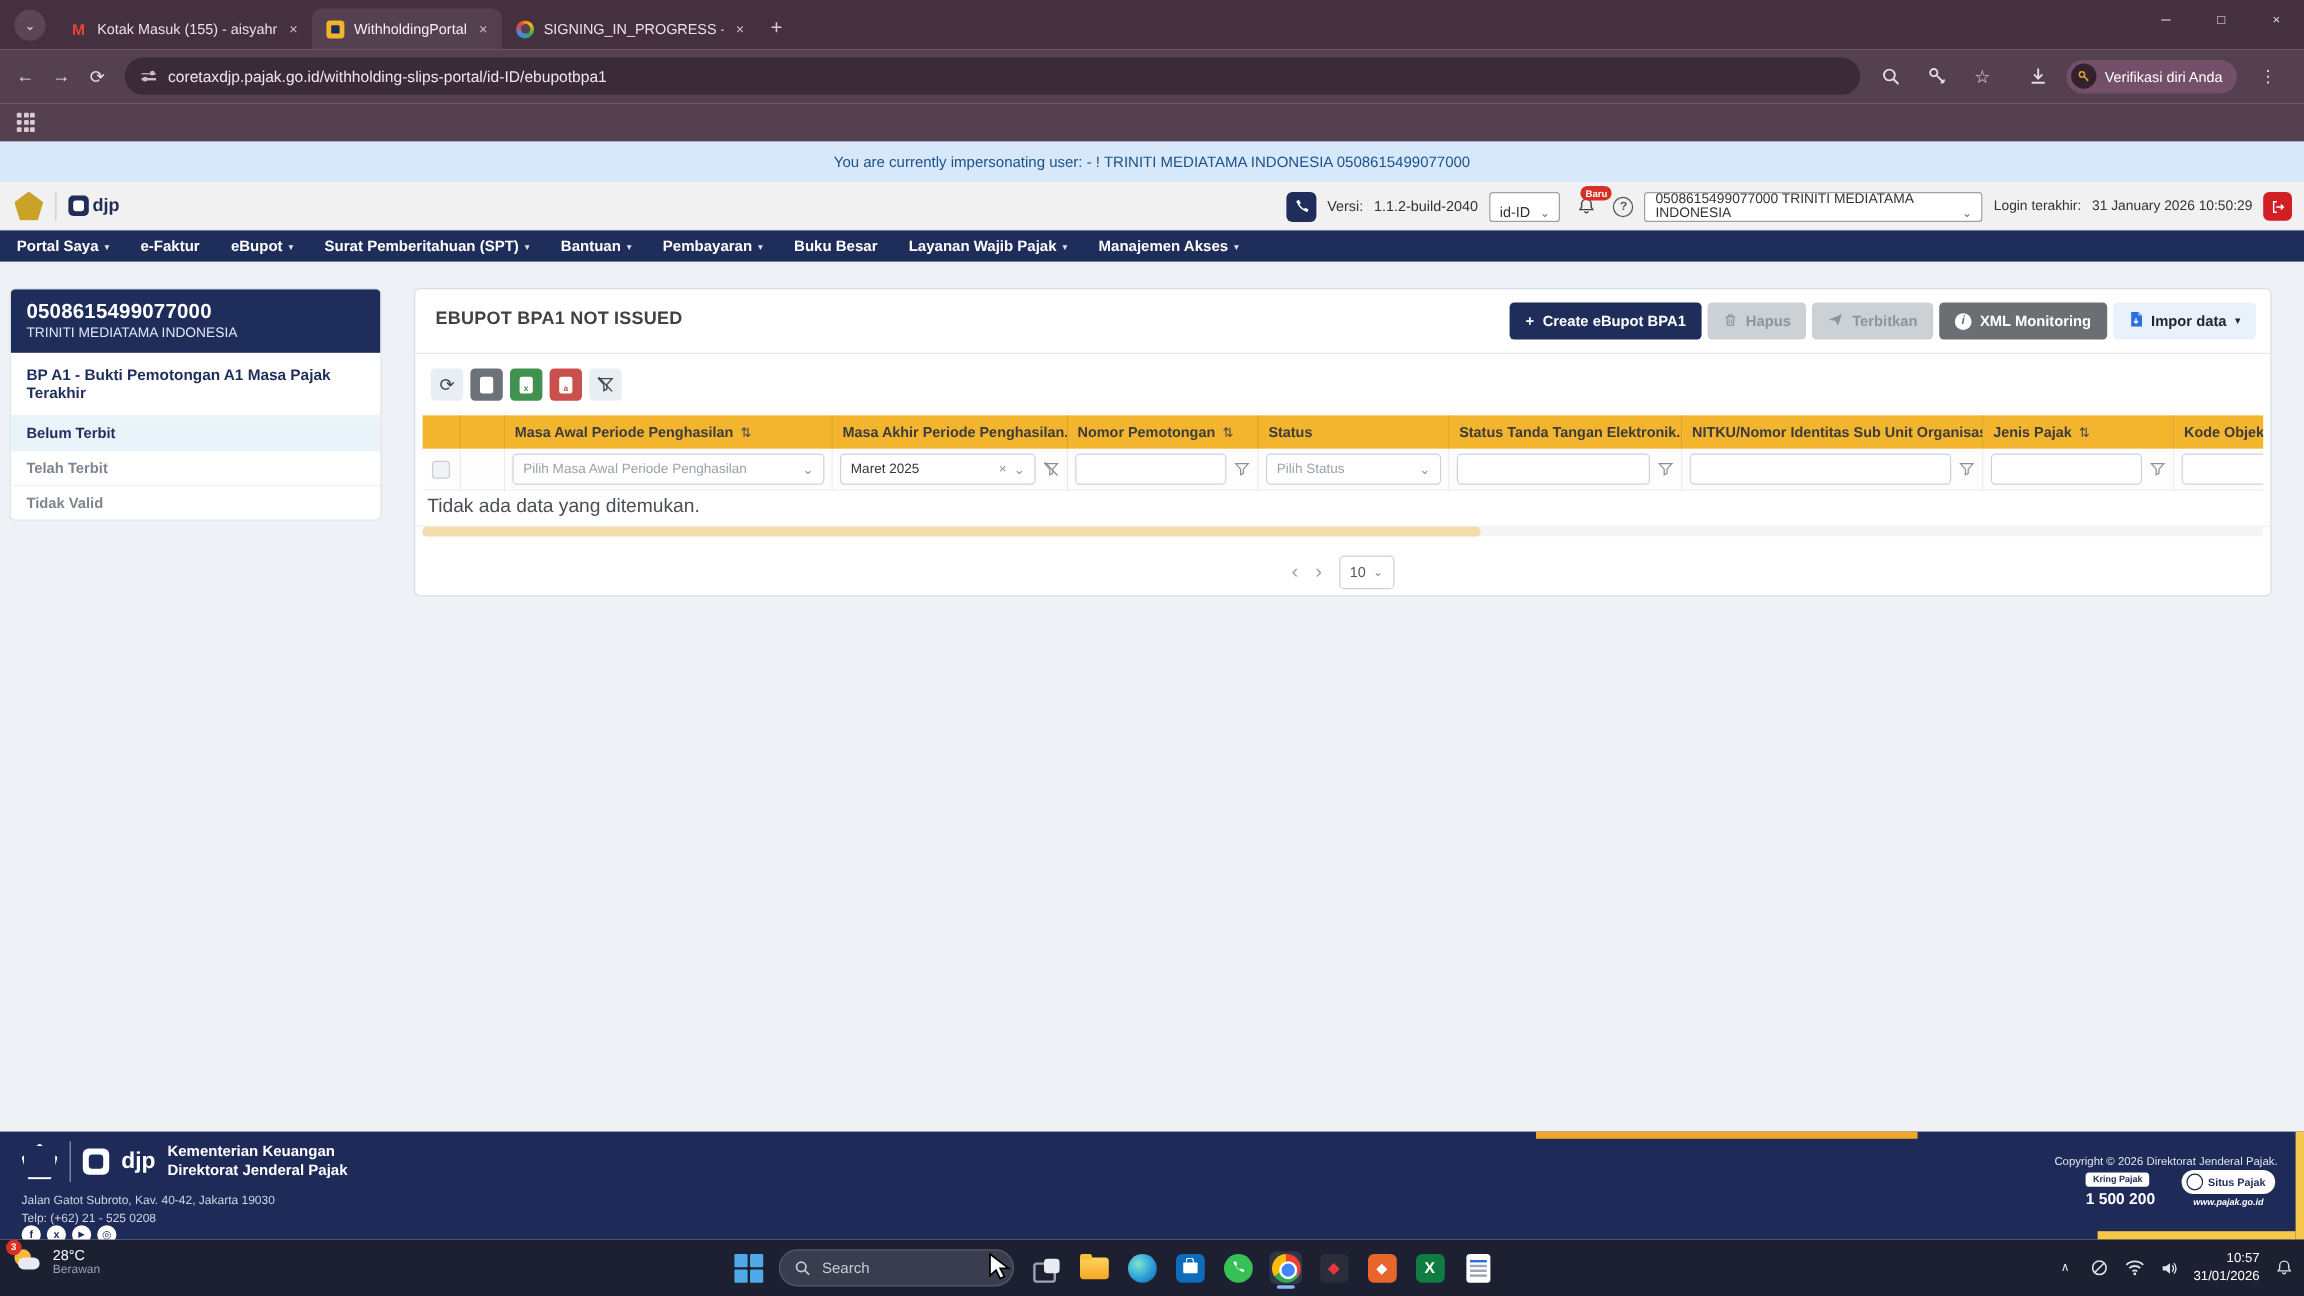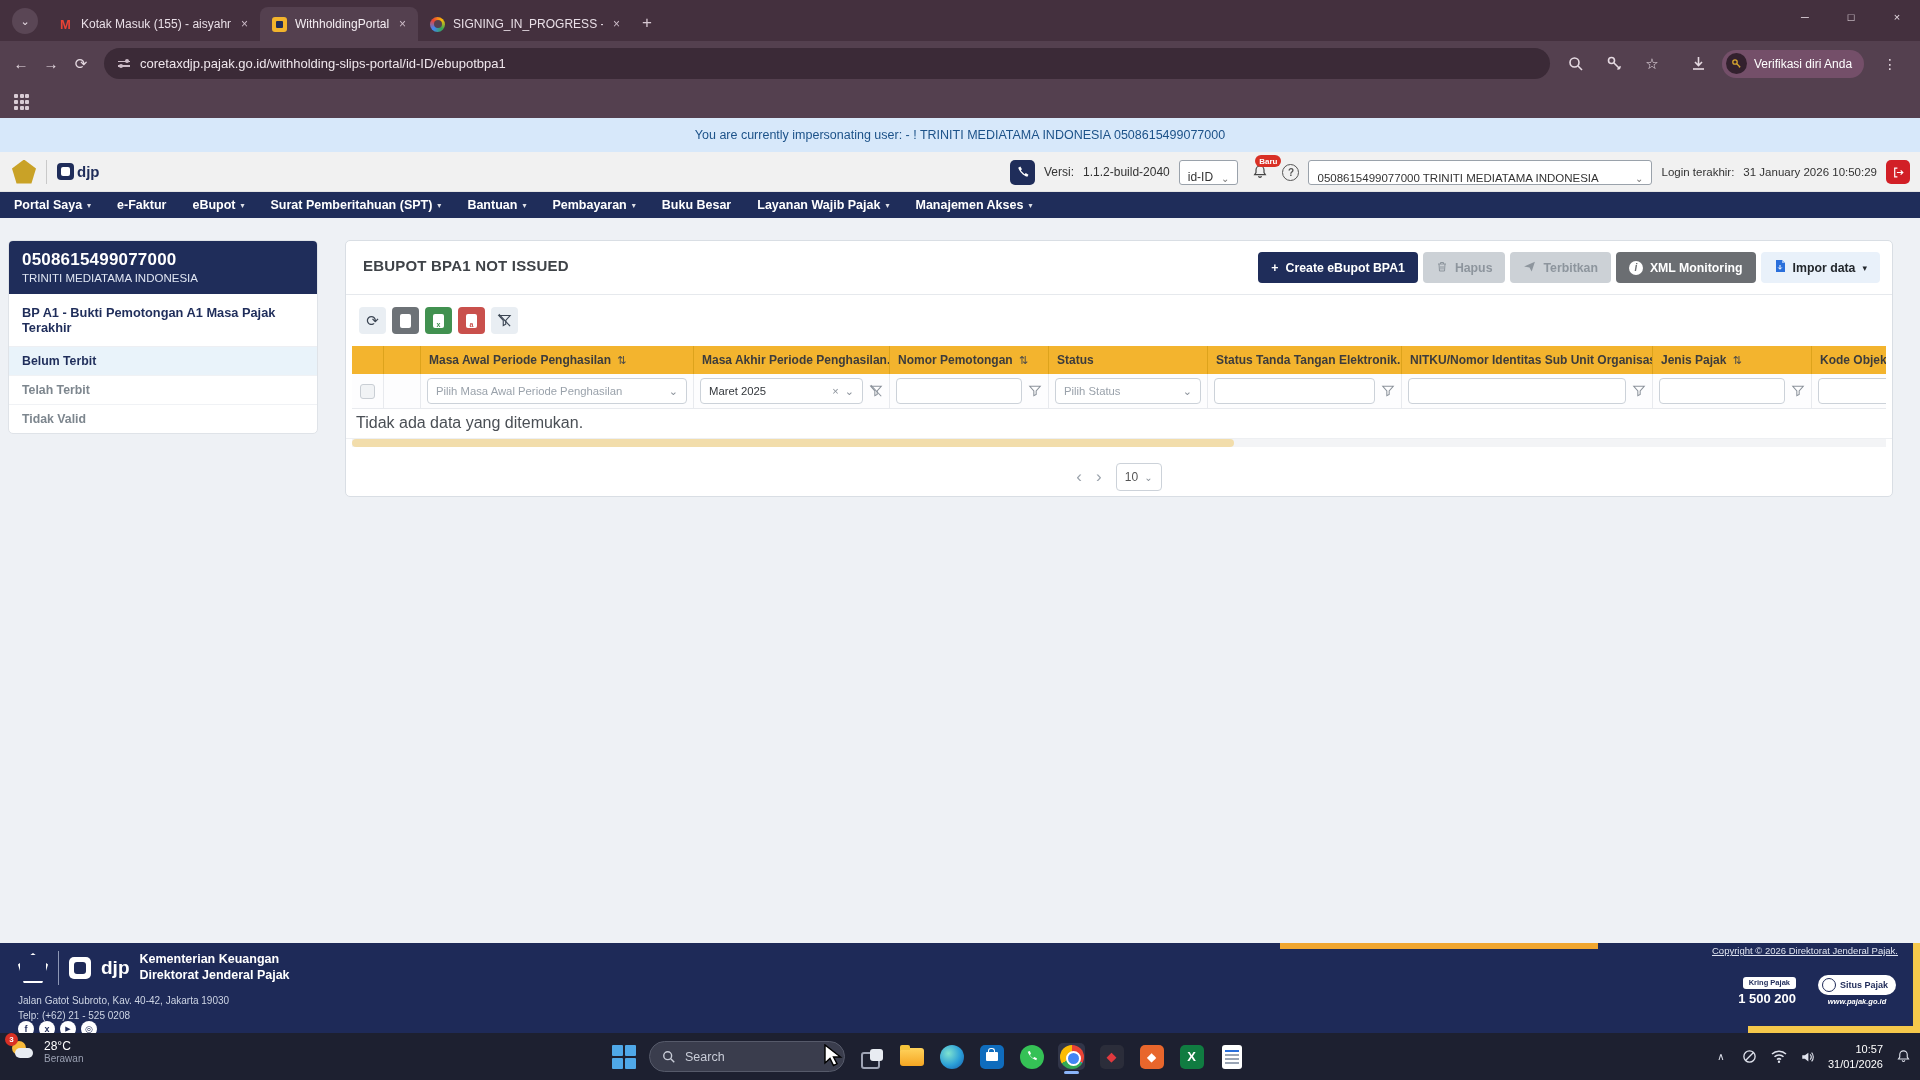--- a/index.html
+++ b/index.html
@@ -121,23 +121,23 @@
   .f-left{position:absolute;left:18px;top:8px;display:flex;align-items:center;gap:10px;}
   .kemenkeu-w{width:30px;height:30px;border:2px solid #fff;clip-path:polygon(50% 0,100% 38%,81% 100%,19% 100%,0 38%);background:transparent;}
   .fdiv{width:1px;height:34px;background:#8d97b5;}
   .djpsq-w{width:22px;height:22px;background:#fff;border-radius:5px;position:relative;}
   .djpsq-w::after{content:"";position:absolute;left:5px;top:5px;width:12px;height:12px;background:#1e2a58;border-radius:3px;}
   .djptxt-w{font-weight:bold;color:#fff;font-size:19px;}
   .f-min{font-size:12.5px;font-weight:bold;line-height:1.25;}
   .f-addr{position:absolute;left:18px;top:50px;font-size:10px;color:#cdd4e4;line-height:1.5;}
   .socials{position:absolute;left:18px;top:78px;display:flex;gap:5px;}
   .soc{width:16px;height:16px;border-radius:50%;background:#fff;color:#1e2a58;display:flex;align-items:center;justify-content:center;font-size:9px;font-weight:bold;}
-  .f-copy{position:absolute;right:22px;top:2px;font-size:9.5px;color:#dfe4f0;text-decoration:underline;}
+  .f-copy{position:absolute;right:22px;top:20px;font-size:9.5px;color:#dfe4f0;}
   .f-logos{position:absolute;right:24px;top:32px;display:flex;gap:22px;align-items:flex-end;}
-  .kring{display:flex;flex-direction:column;align-items:flex-end;gap:2px;}
+  .kring{display:flex;flex-direction:column;align-items:flex-start;gap:2px;}
   .kringbox{background:#fff;border-radius:3px;padding:2px 6px;color:#1e2a58;font-size:7.5px;font-weight:bold;line-height:1.1;text-align:center;}
   .kringnum{font-size:13px;font-weight:bold;color:#fff;}
   .situs{display:flex;flex-direction:column;align-items:center;gap:2px;}
   .situsbox{background:#fff;border-radius:14px;padding:3px 8px 3px 4px;display:flex;align-items:center;gap:4px;color:#1e2a58;font-size:9px;font-weight:bold;line-height:1;}
   .globe{width:14px;height:14px;border:1.5px solid #1e2a58;border-radius:50%;}
   .situsurl{font-size:7.5px;color:#fff;font-weight:bold;font-style:italic;}
   .vscroll{position:absolute;right:0;top:943px;width:7px;height:90px;background:#f5c84b;}
   .hscroll2{position:absolute;left:1748px;top:1026px;width:165px;height:7px;background:#f5c84b;}
 
   
@@ -290,21 +290,21 @@
         <span>id-ID</span>
         <span class="chev" style="color:#777;font-size:10px">⌄</span>
       </span>
       <span class="bellwrap">
         <svg width="16" height="16" viewBox="0 0 24 24">
             <path d="M12 3a6 6 0 0 0-6 6v4l-2 3h16l-2-3V9a6 6 0 0 0-6-6zM10 18a2 2 0 0 0 4 0" fill="none" stroke="#444" stroke-width="1.8"></path>
           </svg>
         <span class="badge-baru">Baru</span>
       </span>
       <span class="qcircle">?</span>
-      <span class="mini-select" style="width:344px;justify-content:space-between;font-size:11.5px">
+      <span class="mini-select" style="width:282px;justify-content:space-between;font-size:11.5px">
         <span>0508615499077000 TRINITI MEDIATAMA INDONESIA</span>
         <span class="chev" style="color:#777;font-size:10px">⌄</span>
       </span>
       <span style="font-size:11.5px">Login terakhir:</span>
       <span style="font-size:11.5px">31 January 2026 10:50:29</span>
       <span class="logoutbtn">
         <svg width="13" height="13" viewBox="0 0 24 24">
             <path d="M10 4H5v16h5M9 12h11M16 8l4 4-4 4" fill="none" stroke="#fff" stroke-width="2.2"></path>
           </svg>
       </span>

